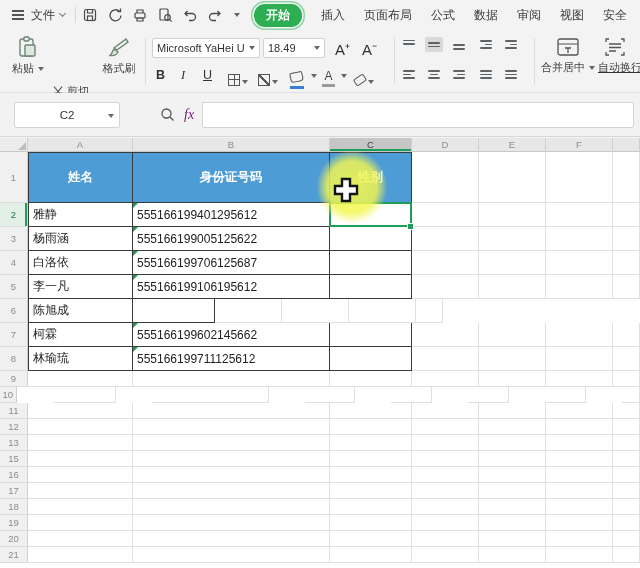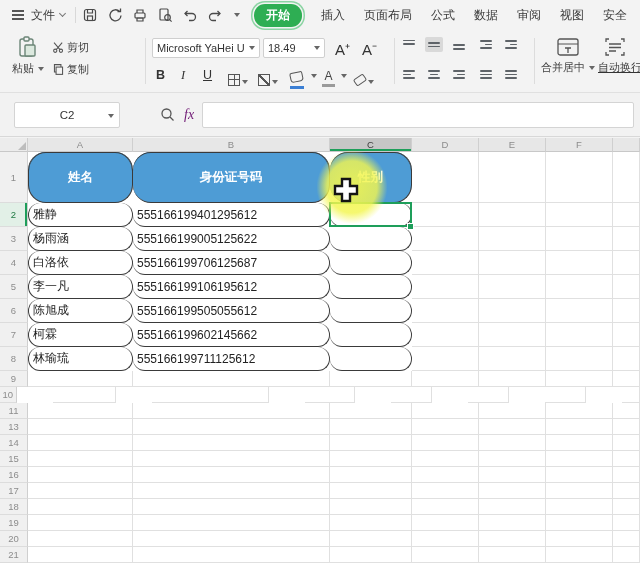--- a/index.html
+++ b/index.html
@@ -58,21 +58,21 @@
   .ch { height:14px; background:#E7E7E7; border-right:1px solid #CFCFCF; border-bottom:1px solid #C8C8C8;
     font-size:9.5px; color:#8C8C8C; display:flex; align-items:center; justify-content:center; }
   .ch.chC { background:#C6C6C6; color:#3c3c3c; box-shadow:inset 0 -2px 0 #1E9E5A; }
   .grow { display:flex; }
   .rh { width:28px; background:#F0F0F0; border-right:1px solid #CFCFCF; border-bottom:1px solid #DCDCDC;
     font-size:9.5px; color:#8C8C8C; display:flex; align-items:center; justify-content:center; }
   .rh.rh2 { background:#E2F0E7; color:#1F7A43; box-shadow:inset -2px 0 0 #1E9E5A; }
   .cell { border-right:1px solid #E0E0E0; border-bottom:1px solid #E0E0E0; background:#fff;
     font-size:12px; color:#222; display:flex; align-items:center; padding:0 0 0 4px; position:relative;
     overflow:hidden; white-space:nowrap; }
-  .cell.tb { border-right-color:#3A3A3A; border-bottom-color:#3A3A3A;border-radius:18px; }
+  .cell.tb { border-right-color:#3A3A3A; border-bottom-color:#3A3A3A; }
   .cell.tbl { border-left:1px solid #3A3A3A; }
   .cell.tbt { box-shadow:inset 0 1px 0 #3A3A3A; }
   .cell.hed { background:#4E9CD5; color:#fff; font-weight:bold; justify-content:center; padding:0; font-size:12.5px; }
   .tri { position:absolute; left:0; top:0; width:0; height:0;
     border-top:5px solid #1F9C55; border-right:5px solid transparent; }
   #sel { position:absolute; left:329px; top:64px; width:83px; height:25px;
     border:2px solid #1E9E5A; z-index:2; }
   #handle { position:absolute; left:407px; top:85px; width:7px; height:7px;
     background:#1E9E5A; border:1px solid #fff; z-index:2; }
   #glow { position:absolute; left:304px; top:-1px; width:96px; height:100px; border-radius:50%; z-index:3;
@@ -140,37 +140,46 @@
         <rect x="9" y="2" width="5" height="4" rx="1" fill="#F3F3F3"></rect>
         <rect x="10" y="10" width="10" height="11" rx="1" fill="#DCE9DF"></rect>
       </svg>
     <div class="lbl" style="justify-content:center;">
         <span>粘贴</span>
         <span class="caret"></span>
       </div>
   </div>
 
   <div class="abs" style="left:52px; top:9px;">
-    <div class="lbl" style="height:16px;">
+    <div class="lbl" style="height:16px;margin-top:44px;">
       <svg width="13" height="13" viewBox="0 0 16 16" fill="none" stroke="#555" stroke-width="1.3">
           <circle cx="4" cy="12" r="2"></circle>
           <circle cx="11" cy="12" r="2"></circle>
           <path d="M5.2 10.6L12.5 2M9.8 10.6L2.5 2"></path>
         </svg>
       <span>剪切</span>
     </div>
     <div class="lbl" style="height:16px; margin-top:6px;">
       <svg width="13" height="13" viewBox="0 0 16 16" fill="none" stroke="#555" stroke-width="1.3">
           <rect x="5" y="5" width="8" height="9"></rect>
           <path d="M11 5V2H3v9h2"></path>
         </svg>
       <span>复制</span>
     </div>
   </div>
 
+  <div class="abs" style="left:98px; top:5px; width:42px; text-align:center;">
+    <svg class="bigic" width="26" height="26" viewBox="0 0 26 26" fill="none" stroke="#6b8577" stroke-width="1.4">
+        <path d="M8 13L20 4l2 3-11 8z" fill="#EAF2EC"></path>
+        <path d="M8.5 14.5l3.5 2.5c-1.5 3-5 4-8 3.5 1.5-1.5 2.5-3.5 3.2-5.5z" fill="#DCE9DF"></path>
+      </svg>
+    <div class="lbl" style="justify-content:center;">
+        <span>格式刷</span>
+      </div>
+  </div>
   <span class="rsep" style="left:145px;"></span>
 
   <div class="combo abs" style="left:152px; top:8px; width:108px;">
     <span style="overflow:hidden; white-space:nowrap;">Microsoft YaHei U</span>
       <span class="caret"></span>
   </div>
   <div class="combo abs" style="left:263px; top:8px; width:62px;">
     <span>18.49</span>
       <span class="caret"></span>
   </div>
@@ -361,21 +370,20 @@
       <div class="cell tb" style="width: 197px;">555166199106195612<i class="tri"></i></div>
       <div class="cell tb" style="width: 82px;"></div>
       <div class="cell" style="width: 67px;"></div>
       <div class="cell" style="width: 67px;"></div>
       <div class="cell" style="width: 67px;"></div>
       <div class="cell" style="width: 27px;"></div>
     </div>
     <div class="grow" style="height: 24px;">
       <div class="rh">6</div>
       <div class="cell tb tbl" style="width: 105px;">陈旭成</div>
-      <div class="cell tb" style="width: 197px;">555166199505055612<i class="tri"></i></div>
       <div class="cell tb" style="width: 82px;"></div>
       <div class="cell" style="width: 67px;"></div>
       <div class="cell" style="width: 67px;"></div>
       <div class="cell" style="width: 67px;"></div>
       <div class="cell" style="width: 27px;"></div>
     </div>
     <div class="grow" style="height: 24px;">
       <div class="rh">7</div>
       <div class="cell tb tbl" style="width: 105px;">柯霖</div>
       <div class="cell tb" style="width: 197px;">555166199602145662<i class="tri"></i></div>
@@ -419,31 +427,31 @@
       <div class="rh">11</div>
       <div class="cell" style="width: 105px;"></div>
       <div class="cell" style="width: 197px;"></div>
       <div class="cell" style="width: 82px;"></div>
       <div class="cell" style="width: 67px;"></div>
       <div class="cell" style="width: 67px;"></div>
       <div class="cell" style="width: 67px;"></div>
       <div class="cell" style="width: 27px;"></div>
     </div>
     <div class="grow" style="height: 16px;">
+      <div class="rh">12</div>
+      <div class="cell" style="width: 105px;"></div>
+      <div class="cell" style="width: 197px;"></div>
+      <div class="cell" style="width: 82px;"></div>
+      <div class="cell" style="width: 67px;"></div>
+      <div class="cell" style="width: 67px;"></div>
+      <div class="cell" style="width: 67px;"></div>
+      <div class="cell" style="width: 27px;"></div>
+    </div>
+    <div class="grow" style="height: 16px;">
       <div class="rh">13</div>
-      <div class="cell" style="width: 105px;"></div>
-      <div class="cell" style="width: 197px;"></div>
-      <div class="cell" style="width: 82px;"></div>
-      <div class="cell" style="width: 67px;"></div>
-      <div class="cell" style="width: 67px;"></div>
-      <div class="cell" style="width: 67px;"></div>
-      <div class="cell" style="width: 27px;"></div>
-    </div>
-    <div class="grow" style="height: 16px;">
-      <div class="rh">14</div>
       <div class="cell" style="width: 105px;"></div>
       <div class="cell" style="width: 197px;"></div>
       <div class="cell" style="width: 82px;"></div>
       <div class="cell" style="width: 67px;"></div>
       <div class="cell" style="width: 67px;"></div>
       <div class="cell" style="width: 67px;"></div>
       <div class="cell" style="width: 27px;"></div>
     </div>
     <div class="grow" style="height: 16px;">
       <div class="rh">15</div>

